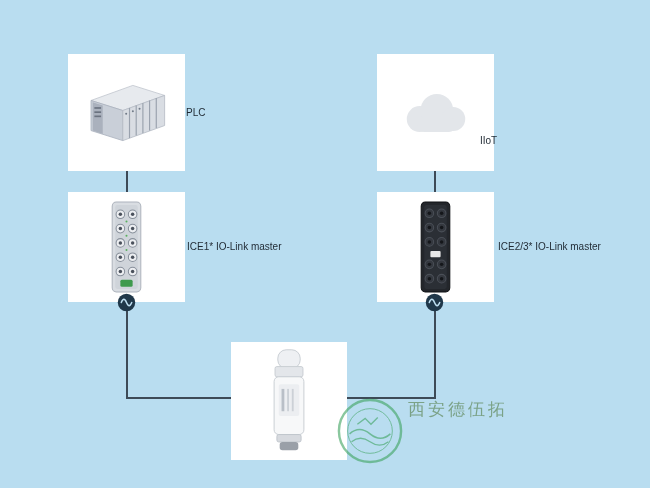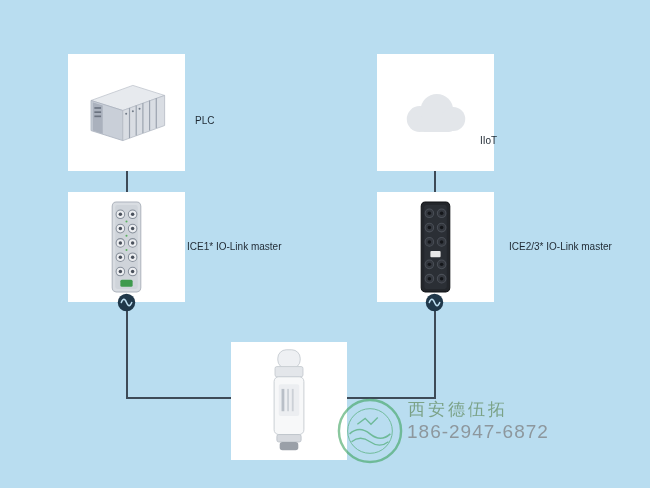--- a/index.html
+++ b/index.html
@@ -19,24 +19,24 @@
   #card-iiot{left:377px;top:54px;width:117px;height:117px;}
   #card-ice1{left:68px;top:192px;width:117px;height:110px;}
   #card-ice23{left:377px;top:192px;width:117px;height:110px;}
   #card-sensor{left:231px;top:342px;width:116px;height:118px;}
 
   .node-label{
     position:absolute;
     font-size:10px;color:#1f2933;
     white-space:nowrap;
   }
-  #label-plc{left:195px;top:107px;margin-top:8px;}
+  #label-plc{left:186px;top:107px;}
   #label-iiot{left:480px;top:107px;margin-top:28px;}
   #label-ice1{left:187px;top:241px;}
-  #label-ice23{left:509px;top:241px;}
+  #label-ice23{left:498px;top:241px;}
 
   .line{position:absolute;background:#3d4a57;}
   #line-plc-ice1{left:126px;top:171px;width:2px;height:21px;}
   #line-iiot-ice23{left:434px;top:171px;width:2px;height:21px;}
   #line-ice1-down{left:126px;top:311px;width:2px;height:87px;}
   #line-ice23-down{left:434px;top:311px;width:2px;height:87px;}
   #line-left-horiz{left:126px;top:397px;width:106px;height:2px;}
   #line-right-horiz{left:347px;top:397px;width:89px;height:2px;}
 
   .iolink-badge{
@@ -197,15 +197,14 @@
   </div>
 
   <svg class="watermark" id="stamp" viewBox="0 0 70 70">
     <circle cx="35" cy="35" r="32" fill="none" stroke="#3da35f" stroke-width="2.5"></circle>
     <circle cx="35" cy="35" r="23" fill="none" stroke="#3da35f" stroke-width="1"></circle>
     <path d="M14,38 q10,-9 21,0 t21,0" fill="none" stroke="#3da35f" stroke-width="1.6"></path>
     <path d="M16,46 q9,-7 19,0 t19,0" fill="none" stroke="#3da35f" stroke-width="1.4"></path>
     <path d="M22,28 l8,-6 l6,6 l7,-7" fill="none" stroke="#3da35f" stroke-width="1.4"></path>
   </svg>
   <div class="watermark" id="wm-company">西安德伍拓</div>
-  <div class="watermark" id="wm-phone">186-2947-6872</div>
 
 </div>
 
 </body></html>

